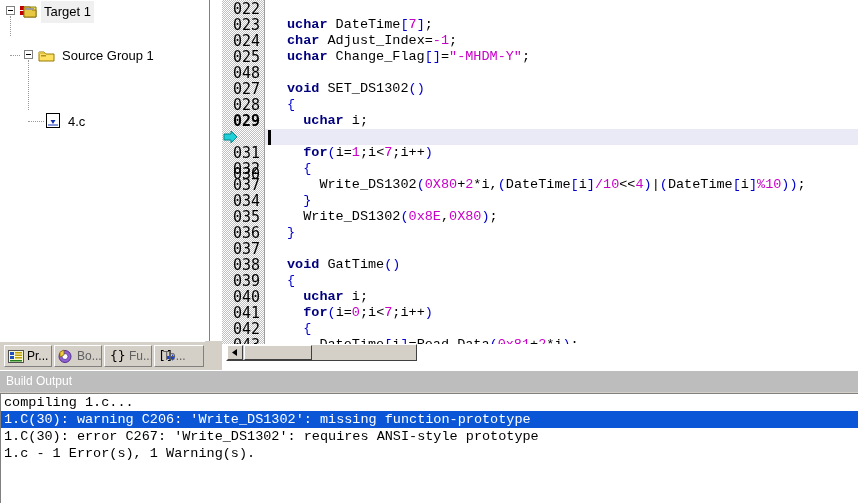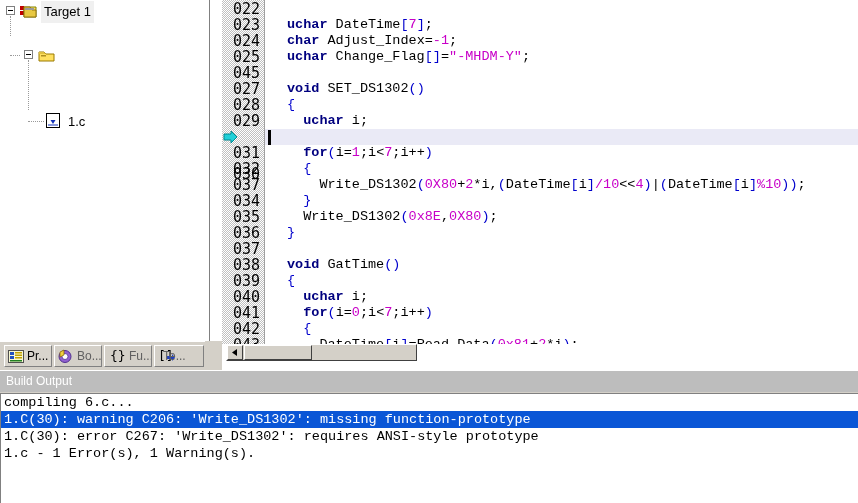--- a/index.html
+++ b/index.html
@@ -387,33 +387,34 @@
         <div class="dotline-h" style="left:10px; top:11px; width:10px;"></div>
         <div class="expander" style="left:24px; top:6px;"></div>
         <div class="dotline-v" style="left:28px; top:16px; height:50px;"></div>
         <span class="icon-folder" style="left:38px; top:4px;">
           <svg width="17" height="14" viewBox="0 0 17 14">
             <path d="M1 3 L6 3 L8 5 L16 5 L16 12 L1 12 Z" fill="#ffe060" stroke="#9a7a00" stroke-width="1"></path>
             <path d="M1 3 L6 3 L8 5 L1 5 Z" fill="#e0c040"></path>
             <rect x="3" y="6" width="5" height="1.5" fill="#b09020"></rect>
           </svg>
         </span>
+        <span class="tree-label" style="margin-left:59px;">Source Group 1</span>
       </div>
 
 
       <div class="tree-row" style="top:66px;">
         <div class="dotline-h" style="left:28px; top:11px; width:16px;"></div>
         <span class="icon-file" style="left:46px; top:3px;">
           <svg width="14" height="15" viewBox="0 0 14 15">
             <rect x="0.5" y="0.5" width="13" height="14" fill="#ffffff" stroke="#000000" stroke-width="1"></rect>
             <polygon points="7,2 7,7 4.5,7 7,11 9.5,7 7,7" fill="#1030b8"></polygon>
             <rect x="2" y="11.5" width="10" height="1" fill="#1030b8"></rect>
           </svg>
         </span>
-        <span class="tree-label" style="margin-left:65px;">1.c</span>
+        <span class="tree-label" style="margin-left:65px;">4.c</span>
       </div>
 
     </div>
 
     <div id="panel-tabs">
 
       <div class="ptab active" style="left:4px; width:48px;">
         <span class="ticon">
           <svg width="16" height="15" viewBox="0 0 16 15">
             <rect x="0.5" y="1.5" width="15" height="12" fill="#f8f8d0" stroke="#505050" stroke-width="1"></rect>
@@ -462,24 +463,24 @@
 
     <div id="panel-corner"></div>
   </div>
 
   <div id="editor-wrap">
     <div id="gutter">
         <div class="ln" style="top: 1px;">022</div>
         <div class="ln" style="top: 17px;">023</div>
         <div class="ln" style="top: 33px;">024</div>
         <div class="ln" style="top: 49px;">025</div>
-        <div class="ln" style="top: 65px;">045</div>
+        <div class="ln" style="top: 65px;">048</div>
         <div class="ln" style="top: 81px;">027</div>
         <div class="ln" style="top: 97px;">028</div>
-        <div class="ln" style="top: 113px;">029</div>
+        <div class="ln" style="top: 113px; font-weight: bold;">029</div>
         <div class="ln" style="top: 129px; margin-top: 37px;">030</div>
         <div class="arrow-marker" style="top: 129px;"><svg width="16" height="16" viewBox="0 0 16 16">
             <polygon points="1,5 8,5 8,2 14,8 8,14 8,11 1,11" fill="#20d0d8" stroke="#008890" stroke-width="1"></polygon>
           </svg></div>
         <div class="ln" style="top: 145px;">031</div>
         <div class="ln" style="top: 161px;">032</div>
         <div class="ln" style="top: 177px;">037</div>
         <div class="ln" style="top: 193px;">034</div>
         <div class="ln" style="top: 209px;">035</div>
         <div class="ln" style="top: 225px;">036</div>
@@ -527,20 +528,20 @@
       <svg width="14" height="13" viewBox="0 0 14 13">
           <polygon points="9,3 9,10 4,6.5" fill="#000000"></polygon>
         </svg>
     </div>
     <div id="hscroll-thumb"></div>
   </div>
 
   <div id="build-output">
     <div id="bo-title">Build Output</div>
     <div id="bo-body">
-        <div class="bo-line">compiling 6.c...</div>
+        <div class="bo-line">compiling 1.c...</div>
         <div class="bo-line sel">1.C(30): warning C206: 'Write_DS1302': missing function-prototype</div>
         <div class="bo-line">1.C(30): error C267: 'Write_DS1302': requires ANSI-style prototype</div>
         <div class="bo-line">1.c - 1 Error(s), 1 Warning(s).</div>
       </div>
   </div>
 
 </div>
 
 </body></html>

